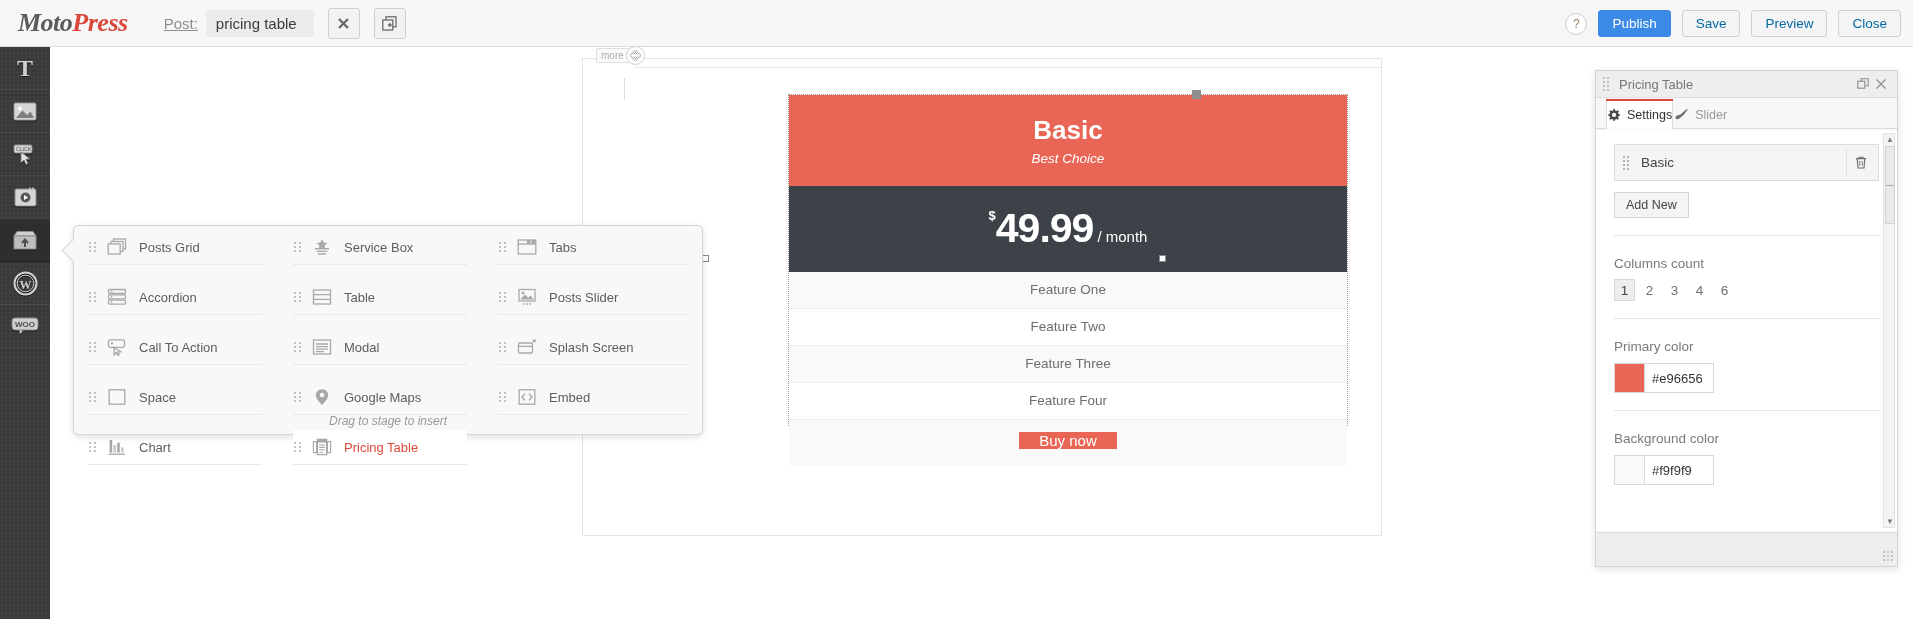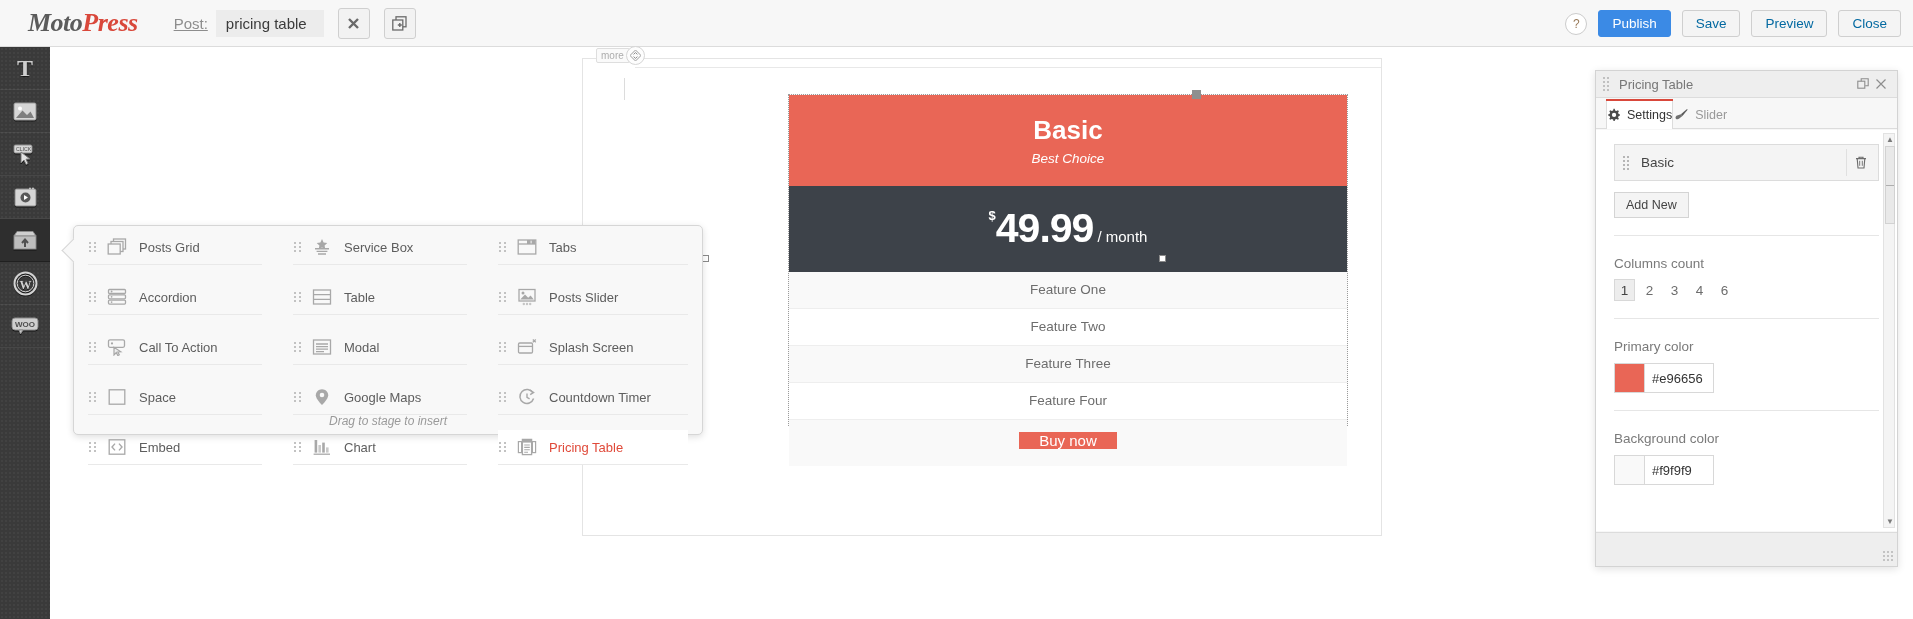--- a/index.html
+++ b/index.html
@@ -10,21 +10,21 @@
     overflow: hidden;
   }
   #app { position: relative; width: 1913px; height: 619px; }
 
   
   .topbar {
     position: absolute; left: 0; top: 0; width: 1913px; height: 47px;
     background: #f7f7f7; border-bottom: 1px solid #dcdcdc;
     display: flex; align-items: center;
   }
-  .logo { margin-left: 28px; font-family: "Liberation Serif", serif;
+  .logo { margin-left: 18px; font-family: "Liberation Serif", serif;
     font-size: 26px; font-style: italic; font-weight: bold; letter-spacing: -.5px; }
   .logo .moto { color: #5b5b5b; }
   .logo .press { color: #d9483b; }
   .post-label { margin-left: 36px; color: #8d8d8d; font-size: 15px; text-decoration: underline; }
   .post-title-wrap { margin-left: 8px; }
   .post-title {
     border: none; background: #ececec; color: #3b3b3b;
     font-family: "Liberation Sans", sans-serif; font-size: 15px;
     padding: 5px 10px; width: 108px; outline: none;
   }
@@ -606,38 +606,20 @@
           </span>
         <span class="wicon">
           <svg width="20" height="18" viewBox="0 0 20 18">
               <path d="M10 1.2 C6.4 1.2 3.8 4 3.8 7.2 C3.8 11 10 17 10 17 C10 17 16.2 11 16.2 7.2 C16.2 4 13.6 1.2 10 1.2 Z" fill="#a8a8a8"></path>
               <circle cx="10" cy="7" r="2.3" fill="#f8f8f8"></circle>
             </svg>
         </span>
         <span class="wlabel">Google Maps</span>
       </div>
 
-      <div class="wcell">
-        <span class="grip">
-            <i></i>
-            <i></i>
-            <i></i>
-            <i></i>
-            <i></i>
-            <i></i>
-          </span>
-        <span class="wicon">
-          <svg width="20" height="18" viewBox="0 0 20 18">
-              <path d="M16 5 A7 7 0 1 0 16.6 10.6" fill="none" stroke="#a8a8a8" stroke-width="1.5"></path>
-              <path d="M12.6 1.8 L16.6 4.4 L13.2 6.6" fill="none" stroke="#a8a8a8" stroke-width="1.4"></path>
-              <path d="M10 5.6 V9.4 L12.6 10.8" fill="none" stroke="#a8a8a8" stroke-width="1.4"></path>
-            </svg>
-        </span>
-        <span class="wlabel">Countdown Timer</span>
-      </div>
 
       <div class="wcell">
         <span class="grip">
             <i></i>
             <i></i>
             <i></i>
             <i></i>
             <i></i>
             <i></i>
           </span>

